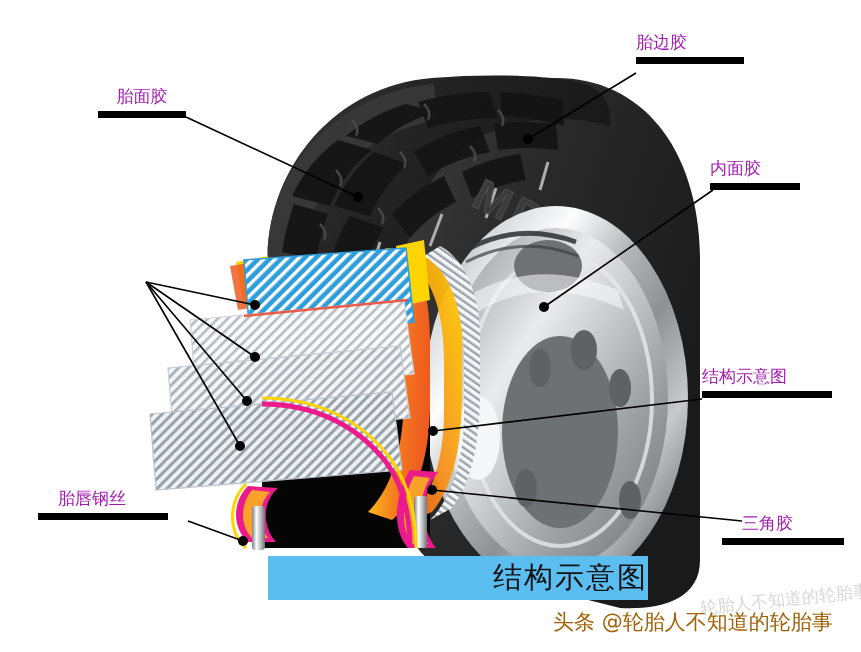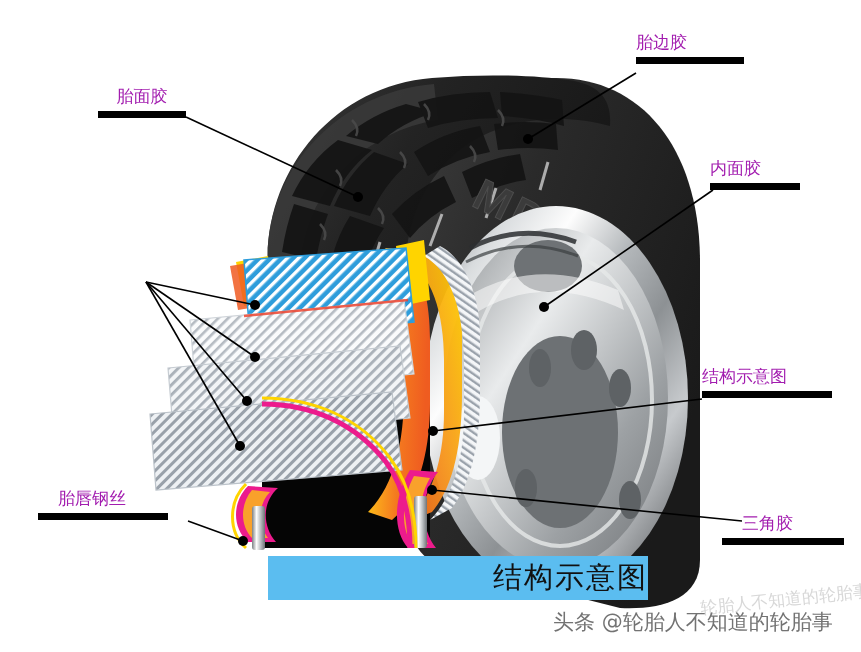--- a/index.html
+++ b/index.html
@@ -18,21 +18,21 @@
 
   
   #caption{
     position:absolute;left:268px;top:556px;width:333px;height:44px;
     background:#5bbdf0;display:flex;align-items:center;justify-content:flex-end;padding-left:47px;
   }
   #caption .ctxt{font-size:29px;color:#111;letter-spacing:2px;
     font-family:"DejaVu Sans","Liberation Sans",sans-serif;}
 
   
-  #wm-main{position:absolute;left:553px;top:608px;font-size:21px;color:#737373;
+  #wm-main{position:absolute;left:553px;top:608px;font-size:21px;color:#a16207;
      font-family:"DejaVu Sans","Liberation Sans",sans-serif;white-space:nowrap;}
   #wm-ghost{position:absolute;left:700px;top:588px;font-size:17px;color:#d8d8d8;
      font-family:"DejaVu Sans","Liberation Sans",sans-serif;white-space:nowrap;
      transform:rotate(-6deg);}
 
   
   #art{position:absolute;left:0;top:0;width:861px;height:652px;}
 </style>
 </head>
 <body>

